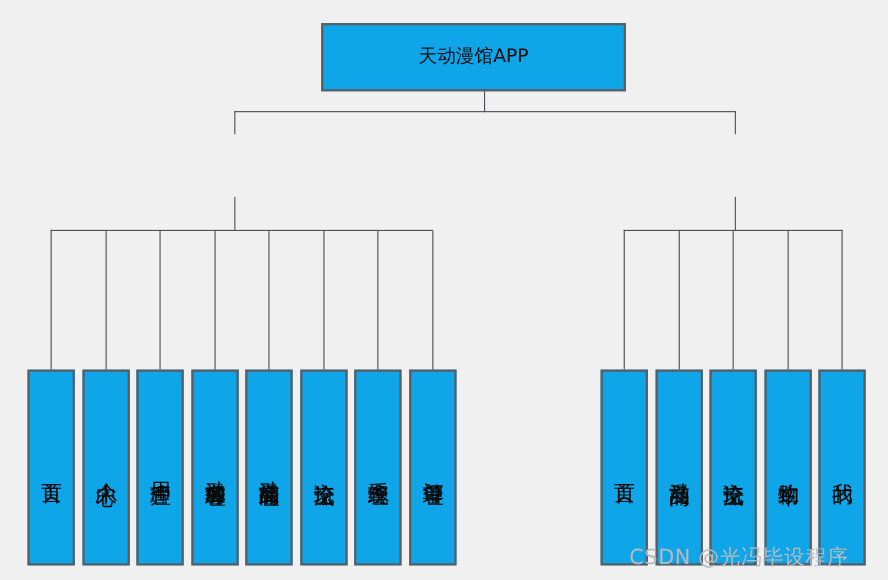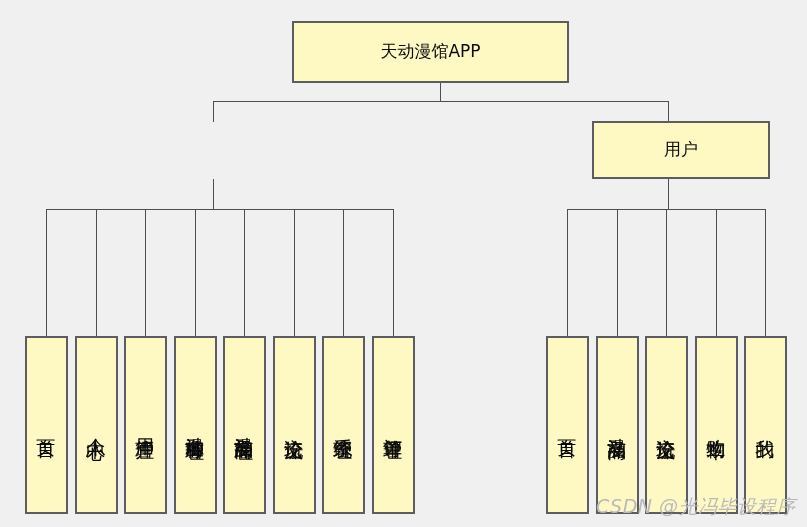--- a/index.html
+++ b/index.html
@@ -29,21 +29,21 @@
     position: absolute;
     background: #4d4d52;
   }
   .line.v { width: 1px; }
   .line.h { height: 1px; }
 
   
   .node {
     position: absolute;
     box-sizing: border-box;
-    background: #fef9c3;
+    background: #0ea5e9;
     border: 2px solid #5c5c61;
     display: flex;
     align-items: center;
     justify-content: center;
     color: #0a0a0a;
   }
 
   .node-label {
     display: block;
     text-align: center;
@@ -93,29 +93,28 @@
     text-orientation: upright;
     font-size: 19px;
     line-height: 1.08;
     letter-spacing: 1px;
     max-height: 100%;
   }
 
   
   #watermark {
     position: absolute;
-    left: 596px;
+    left: 572px;
     top: 494px;
     font-size: 19px;
     color: #b9b9bd;
     font-family: "DejaVu Sans", "Liberation Sans", sans-serif;
     white-space: nowrap;
     letter-spacing: 0.5px;
     pointer-events: none;
-    font-style: italic;
   }
 </style>
 </head>
 <body>
 
 <div id="diagram-canvas">
 
   <div class="node root">
     <span class="node-label">天动漫馆APP</span>
   </div>
@@ -158,23 +157,20 @@
   <div class="node leaf" style="left:273px;">
     <span class="node-label">交流论坛</span>
   </div>
   <div class="node leaf" style="left:322px;">
     <span class="node-label">系统管理</span>
   </div>
   <div class="node leaf" style="left:372px;">
     <span class="node-label">订单管理</span>
   </div>
 
-  <div class="node role role-user">
-    <span class="node-label">用户</span>
-  </div>
 
   <div class="line v" style="left:668px; top:179px; height:31px;"></div>
   <div class="line h" style="left:567px; top:209px; width:199px;"></div>
 
   <div class="line v" style="left:567px; top:209px; height:127px;"></div>
   <div class="line v" style="left:617px; top:209px; height:127px;"></div>
   <div class="line v" style="left:666px; top:209px; height:127px;"></div>
   <div class="line v" style="left:716px; top:209px; height:127px;"></div>
   <div class="line v" style="left:765px; top:209px; height:127px;"></div>
 

